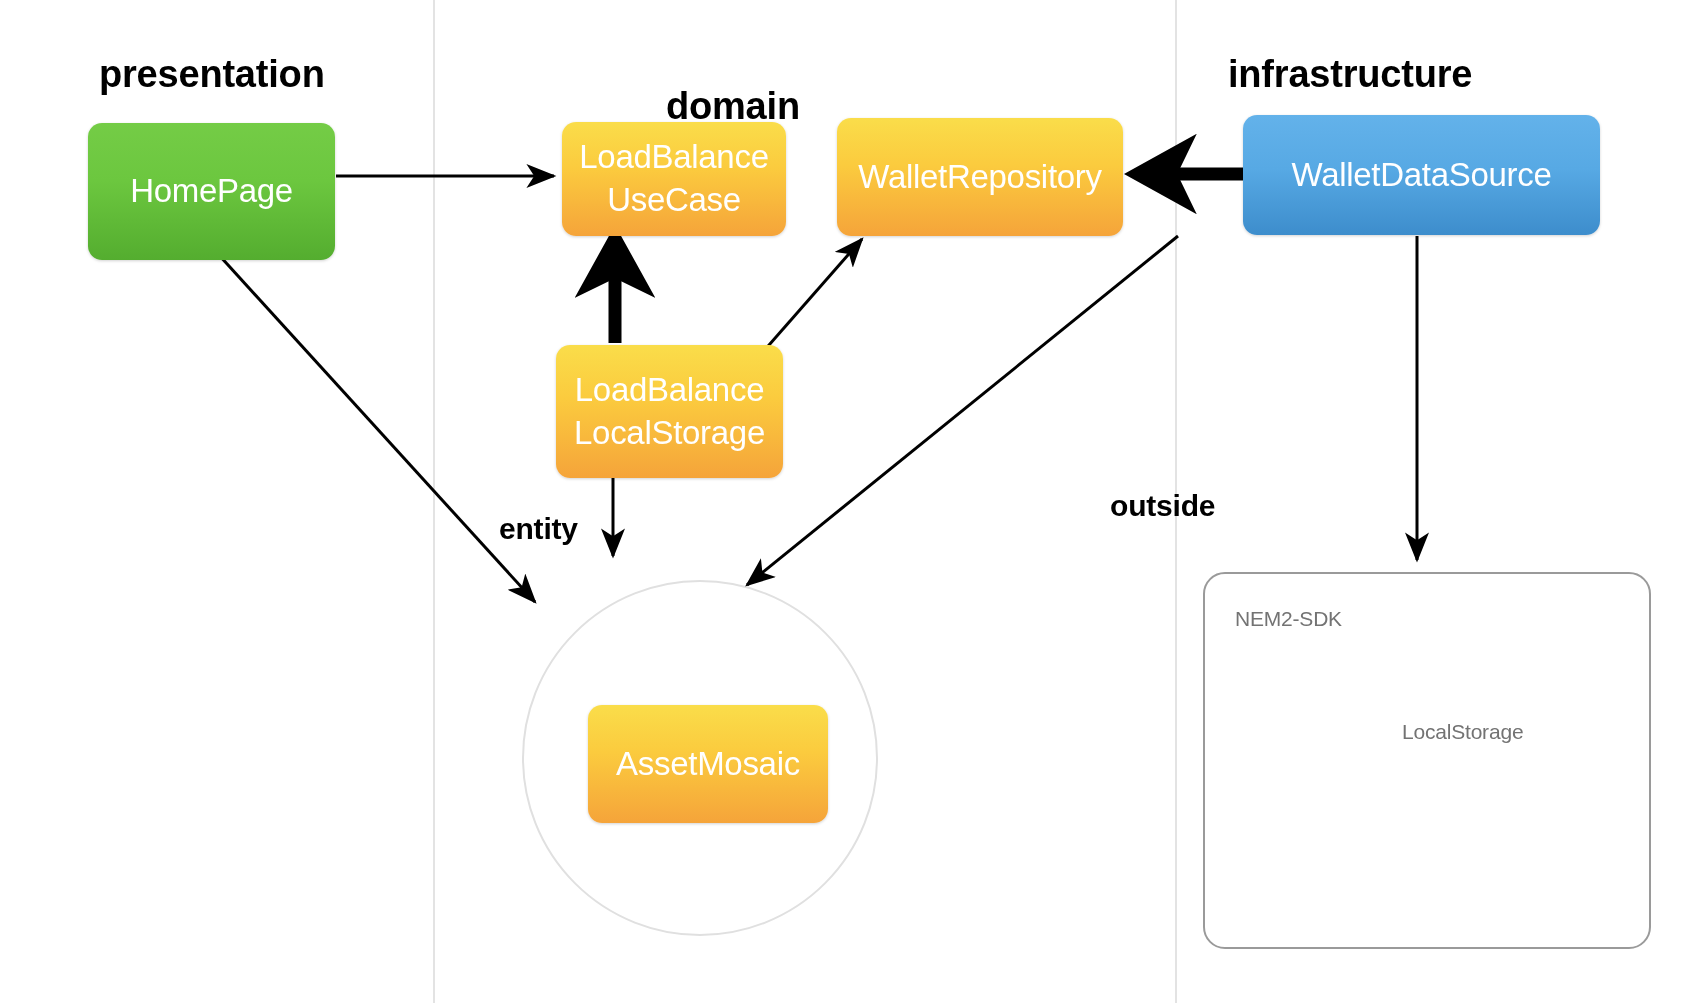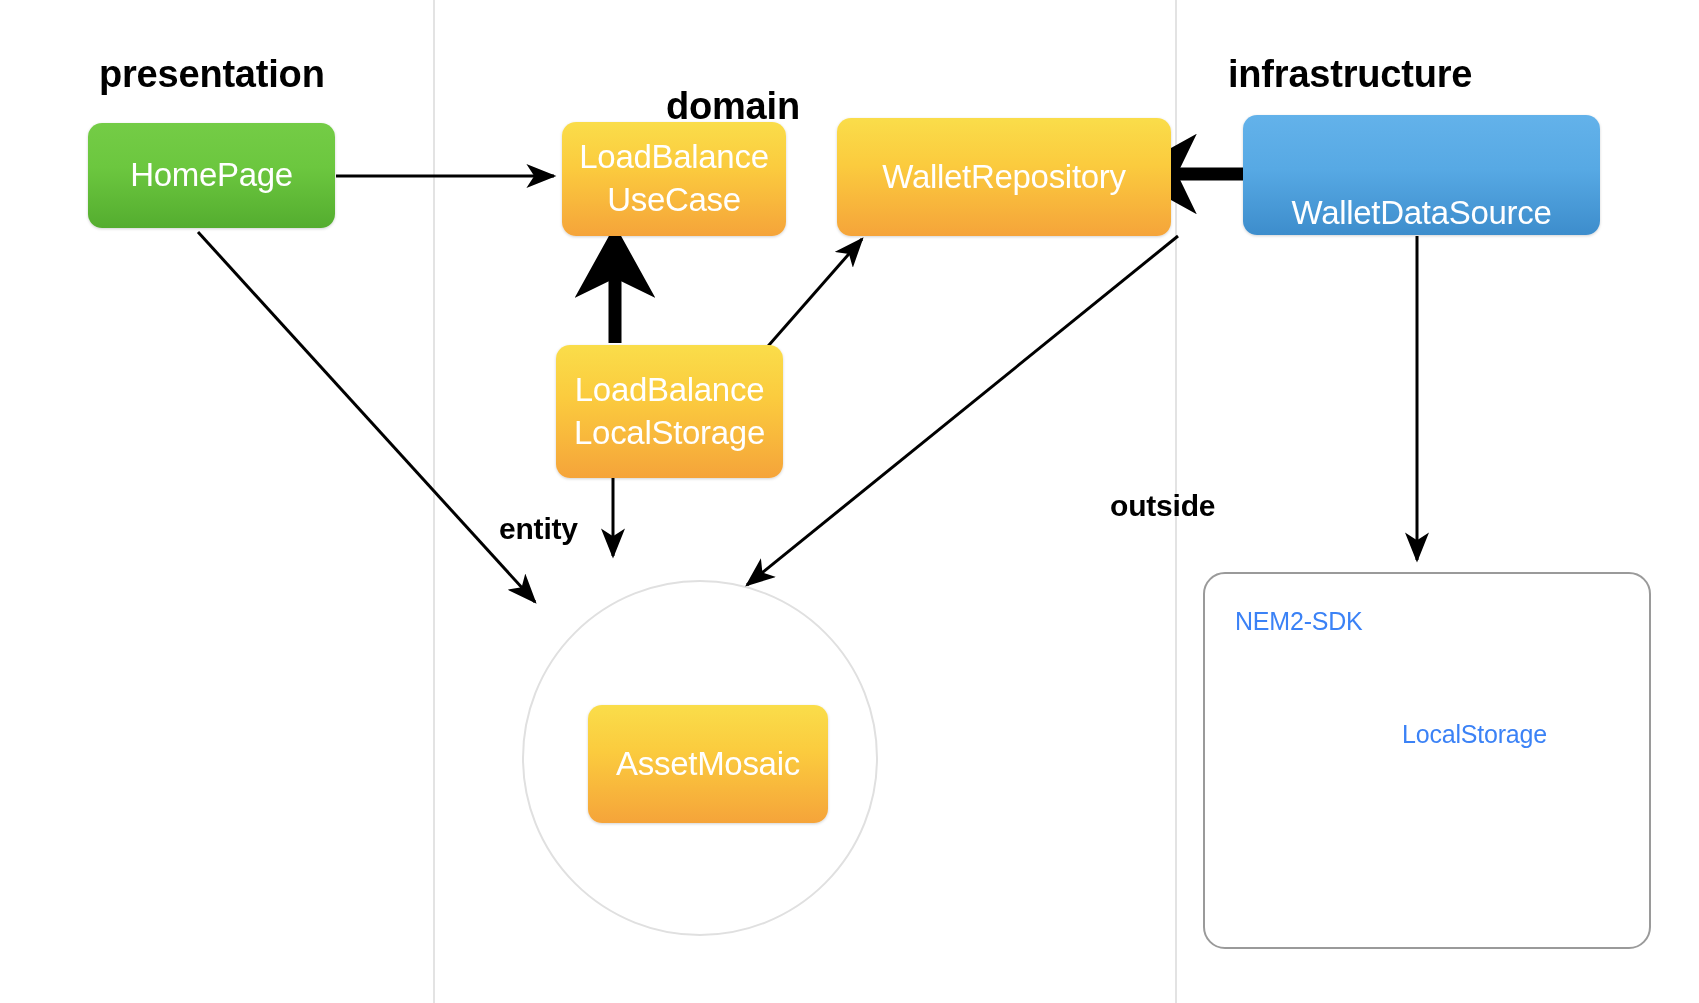--- a/index.html
+++ b/index.html
@@ -63,44 +63,44 @@
     color: #ffffff;
     font-size: 33px;
     font-weight: 400;
     line-height: 1.30;
     letter-spacing: -0.3px;
     box-sizing: border-box;
     box-shadow: 0 1px 3px rgba(0,0,0,0.18);
   }
   .node-green  { background: linear-gradient(180deg, #74cc46 0%, #6cc73f 42%, #54ad2f 100%); }
   .node-orange { background: linear-gradient(180deg, #fadd4a 0%, #fbcb3e 40%, #f5a43a 100%); }
-  .node-blue   { background: linear-gradient(180deg, #63b2ea 0%, #57a9e4 45%, #3d8dcc 100%); align-items: flex-end; }
+  .node-blue   { background: linear-gradient(180deg, #63b2ea 0%, #57a9e4 45%, #3d8dcc 100%); }
 
   
   .entity-circle {
     position: absolute;
     border: 2px solid #e0e0e0;
     border-radius: 50%;
     box-sizing: border-box;
     background: transparent;
   }
 
   
   .outside-box {
     position: absolute;
     border: 2px solid #9a9a9a;
     border-radius: 22px;
     box-sizing: border-box;
     background: #ffffff;
   }
   .outside-item {
     position: absolute;
-    font-size: 25px;
+    font-size: 21px;
     font-weight: 400;
-    color: #3b82f6;
+    color: #737373;
     white-space: nowrap;
     letter-spacing: -0.2px;
   }
 
   svg { display: block; }
 </style>
 </head>
 <body>
 
 <div id="canvas">
@@ -144,32 +144,32 @@
   </div>
 
   <div class="layer-nodes">
 
     <div class="outside-box" style="left:1203px; top:572px; width:448px; height:377px;"></div>
 
     <div class="outside-item" style="left:1235px; top:607px;">NEM2-SDK</div>
 
     <div class="outside-item" style="left:1402px; top:720px;">LocalStorage</div>
 
-    <div class="node node-green" style="left:88px; top:123px; width:247px; height:105px;">
+    <div class="node node-green" style="left:88px; top:123px; width:247px; height:137px;">
       <span>HomePage</span>
     </div>
 
     <div class="node node-orange" style="left:562px; top:122px; width:224px; height:114px;">
       <span>
         <span>LoadBalance</span><br>
         <span>UseCase</span>
       </span>
     </div>
 
-    <div class="node node-orange" style="left:837px; top:118px; width:334px; height:118px;">
+    <div class="node node-orange" style="left:837px; top:118px; width:286px; height:118px;">
       <span>WalletRepository</span>
     </div>
 
     <div class="node node-blue" style="left:1243px; top:115px; width:357px; height:120px;">
       <span>WalletDataSource</span>
     </div>
 
     <div class="node node-orange" style="left:556px; top:345px; width:227px; height:133px;">
       <span>
         <span>LoadBalance</span><br>

